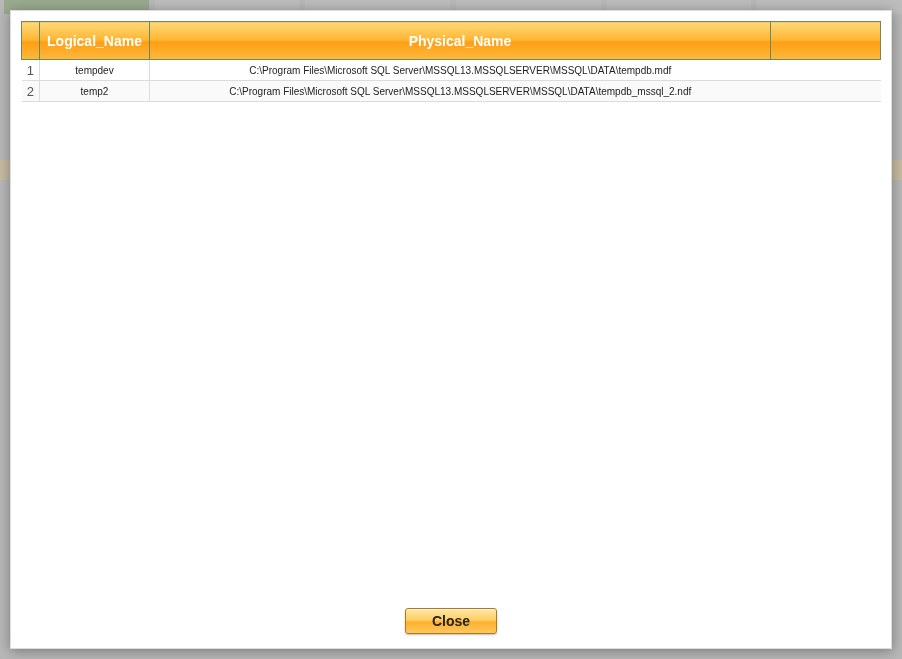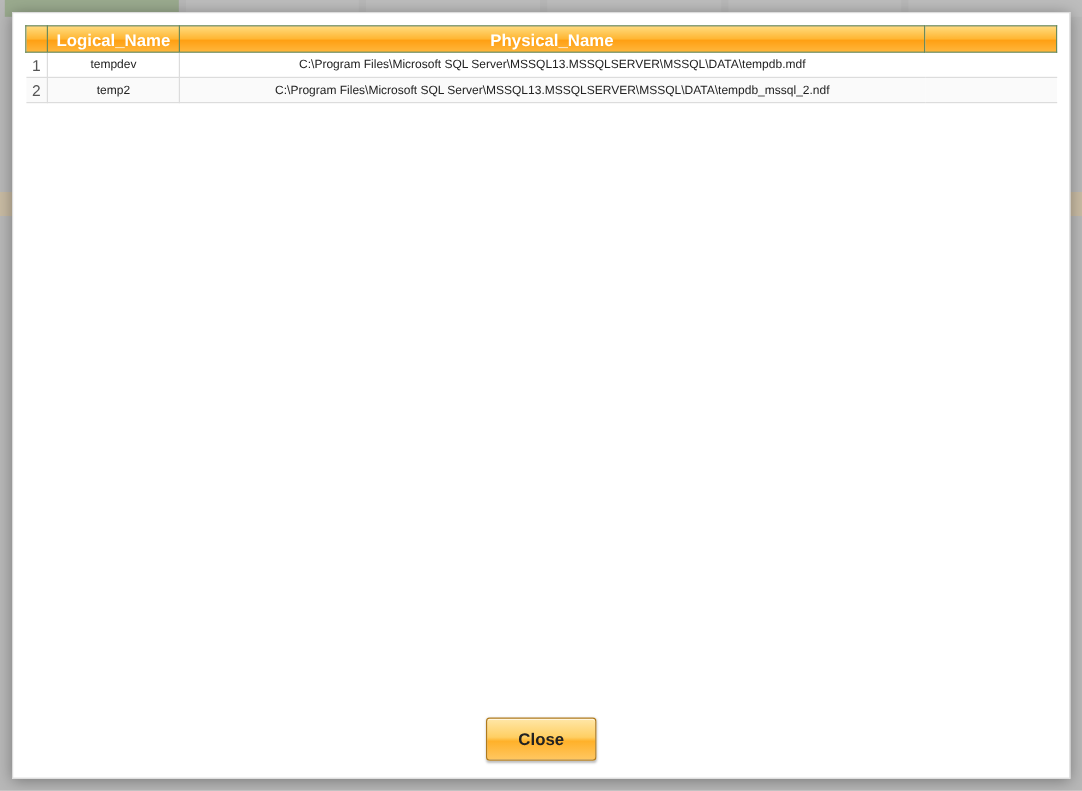--- a/index.html
+++ b/index.html
@@ -27,21 +27,21 @@
 
     table.grid { border-collapse: collapse; width: 100%; table-layout: fixed; }
     table.grid th, table.grid td { white-space: nowrap; overflow: hidden; text-overflow: clip; }
 
     table.grid thead th {
       background: linear-gradient(to bottom, #ffd97a 0%, #ffb531 48%, #ff9f12 52%, #ffb83e 100%);
       color: #ffffff;
       font-weight: 600;
       text-align: center;
       font-size: 14px;
-      height: 22px;
+      height: 38px;
       border: 1px solid #6b8a5a;
       padding: 0 6px;
     }
     table.grid thead th.corner {
       background: linear-gradient(to bottom, #ffd97a 0%, #ffb531 48%, #ff9f12 52%, #ffb83e 100%);
     }
 
     table.grid col.rownum { width: 18px; }
     table.grid col.logical { width: 110px; }
     table.grid col.physical { width: auto; }
@@ -74,21 +74,21 @@
     .message {
       font-size: 15px;
       color: #1a1a1a;
       padding: 6px 0 14px 0;
     }
 
     .button-row { text-align: center; }
     .btn-close {
       display: inline-block;
       min-width: 92px;
-      height: 36px;
+      height: 26px;
       line-height: 24px;
       padding: 0 18px;
       font-weight: 700;
       font-size: 14px;
       color: #222;
       border: 1px solid #b07a1a;
       border-radius: 3px;
       background: linear-gradient(to bottom, #ffe7a8 0%, #ffcf63 45%, #ffb12a 55%, #ffc761 100%);
       box-shadow: inset 0 1px 0 rgba(255,255,255,.6), 0 1px 2px rgba(0,0,0,.25);
       cursor: pointer;

